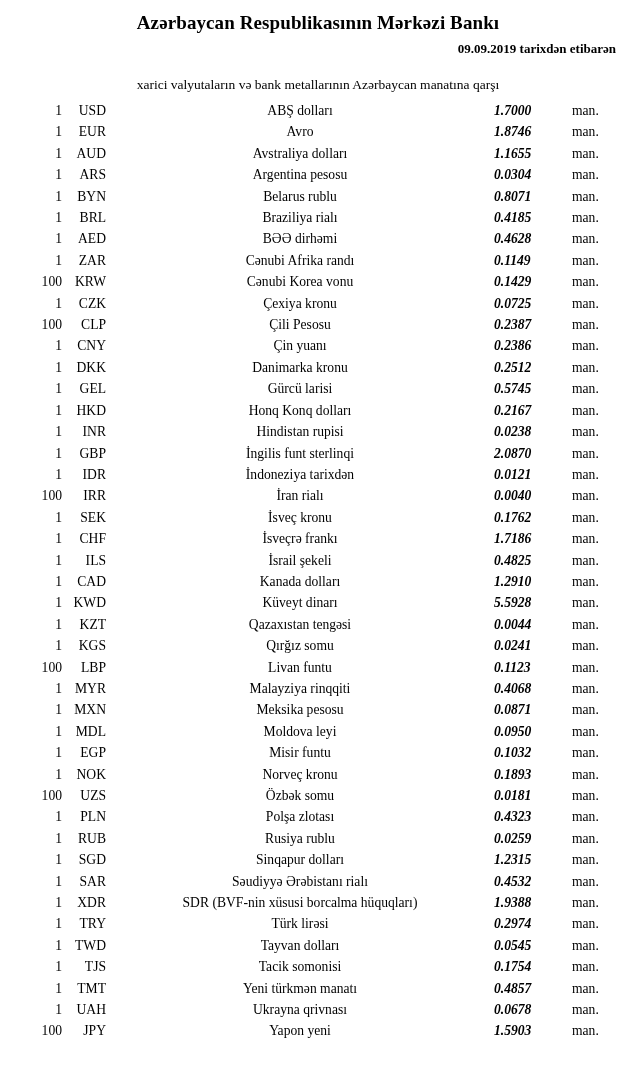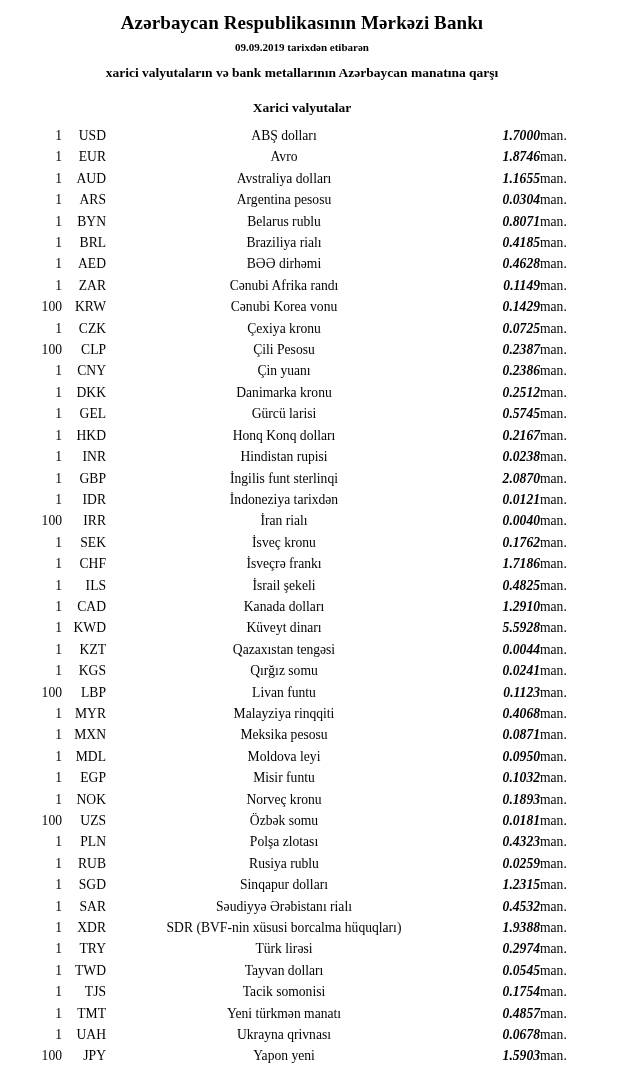--- a/index.html
+++ b/index.html
@@ -12,44 +12,45 @@
     height: 1073px;
     font-family: "Liberation Serif", serif;
     color: #000000;
     overflow: hidden;
   }
   .page {
     width: 620px;
     height: 1073px;
     position: relative;
     box-sizing: border-box;
-    padding: 8px 36px 0 20px;
+    padding: 8px 4px 0 20px;
   }
   .header {
     text-align: center;
   }
   .bank-name {
     font-size: 19px;
     font-weight: bold;
     letter-spacing: 0.1px;
     margin-top: 4px;
     margin-bottom: 7px;
   }
   .date-line {
-    font-size: 11px;
-    font-weight: bold;
-    margin-bottom: 12px;
+    font-size: 13px;
+    font-weight: bold;
+    margin-bottom: 20px;
+    text-align: right;
   }
   .date-line .date {
     font-weight: bold;
   }
   .subtitle {
     font-size: 13.5px;
-    font-weight: bold;
-    margin-bottom: 19px;
+    font-weight: normal;
+    margin-bottom: 7px;
   }
   .doc-title {
     font-size: 15px;
     font-weight: bold;
     margin-bottom: 16px;
     letter-spacing: 0.2px;
   }
   .section-title {
     text-align: center;
     font-size: 13.5px;
@@ -78,21 +79,21 @@
     width: 44px;
     text-align: right;
     padding-right: 9px;
   }
   td.name {
     text-align: center;
     padding-left: 2px;
   }
   td.rate {
     width: 78px;
-    text-align: right;
+    text-align: left;
     font-weight: bold;
     font-style: italic;
     padding-right: 8px;
   }
   td.unit-label {
     width: 44px;
     text-align: left;
     padding-left: 2px;
     margin-top: 12px;
   }
@@ -104,21 +105,20 @@
 
   <div class="header">
     <div class="bank-name">Azərbaycan Respublikasının Mərkəzi Bankı</div>
     <div class="date-line">
       <span class="date">09.09.2019</span>
       <span>tarixdən etibarən</span>
     </div>
     <div class="subtitle">xarici valyutaların və bank metallarının Azərbaycan manatına qarşı</div>
   </div>
 
-  <div class="section-title">Xarici valyutalar</div>
 
   <table class="rates">
     <tbody>
         <tr>
           <td class="units">1</td>
           <td class="code">USD</td>
           <td class="name">ABŞ dolları</td>
           <td class="rate">1.7000</td>
           <td class="unit-label">man.</td>
         </tr>

